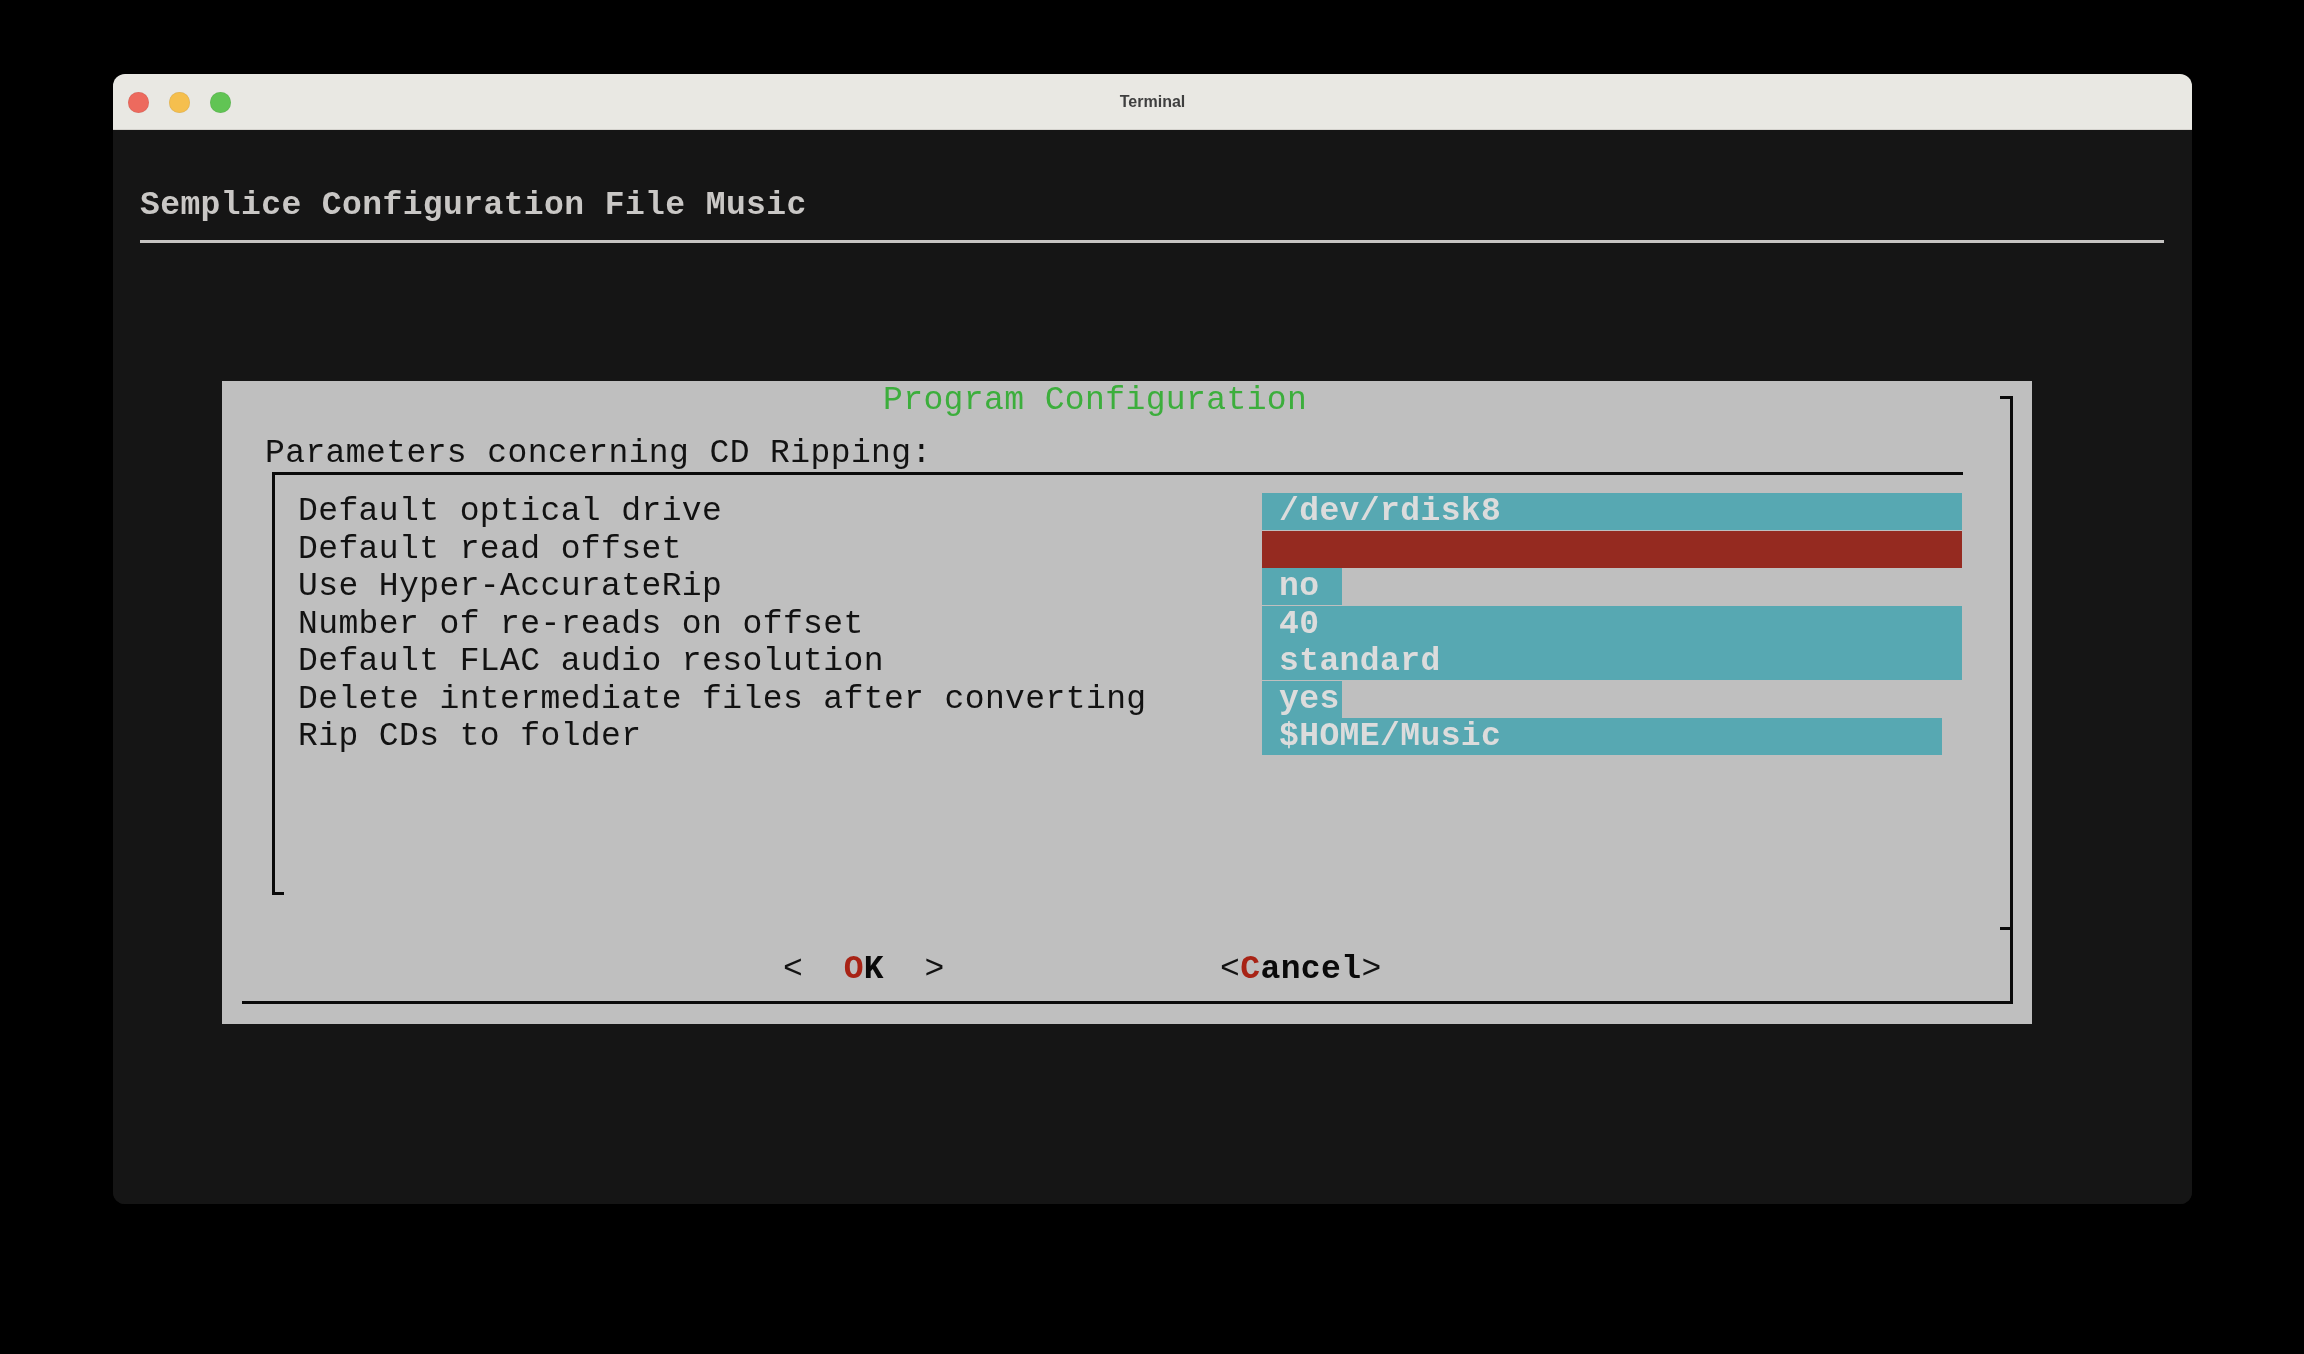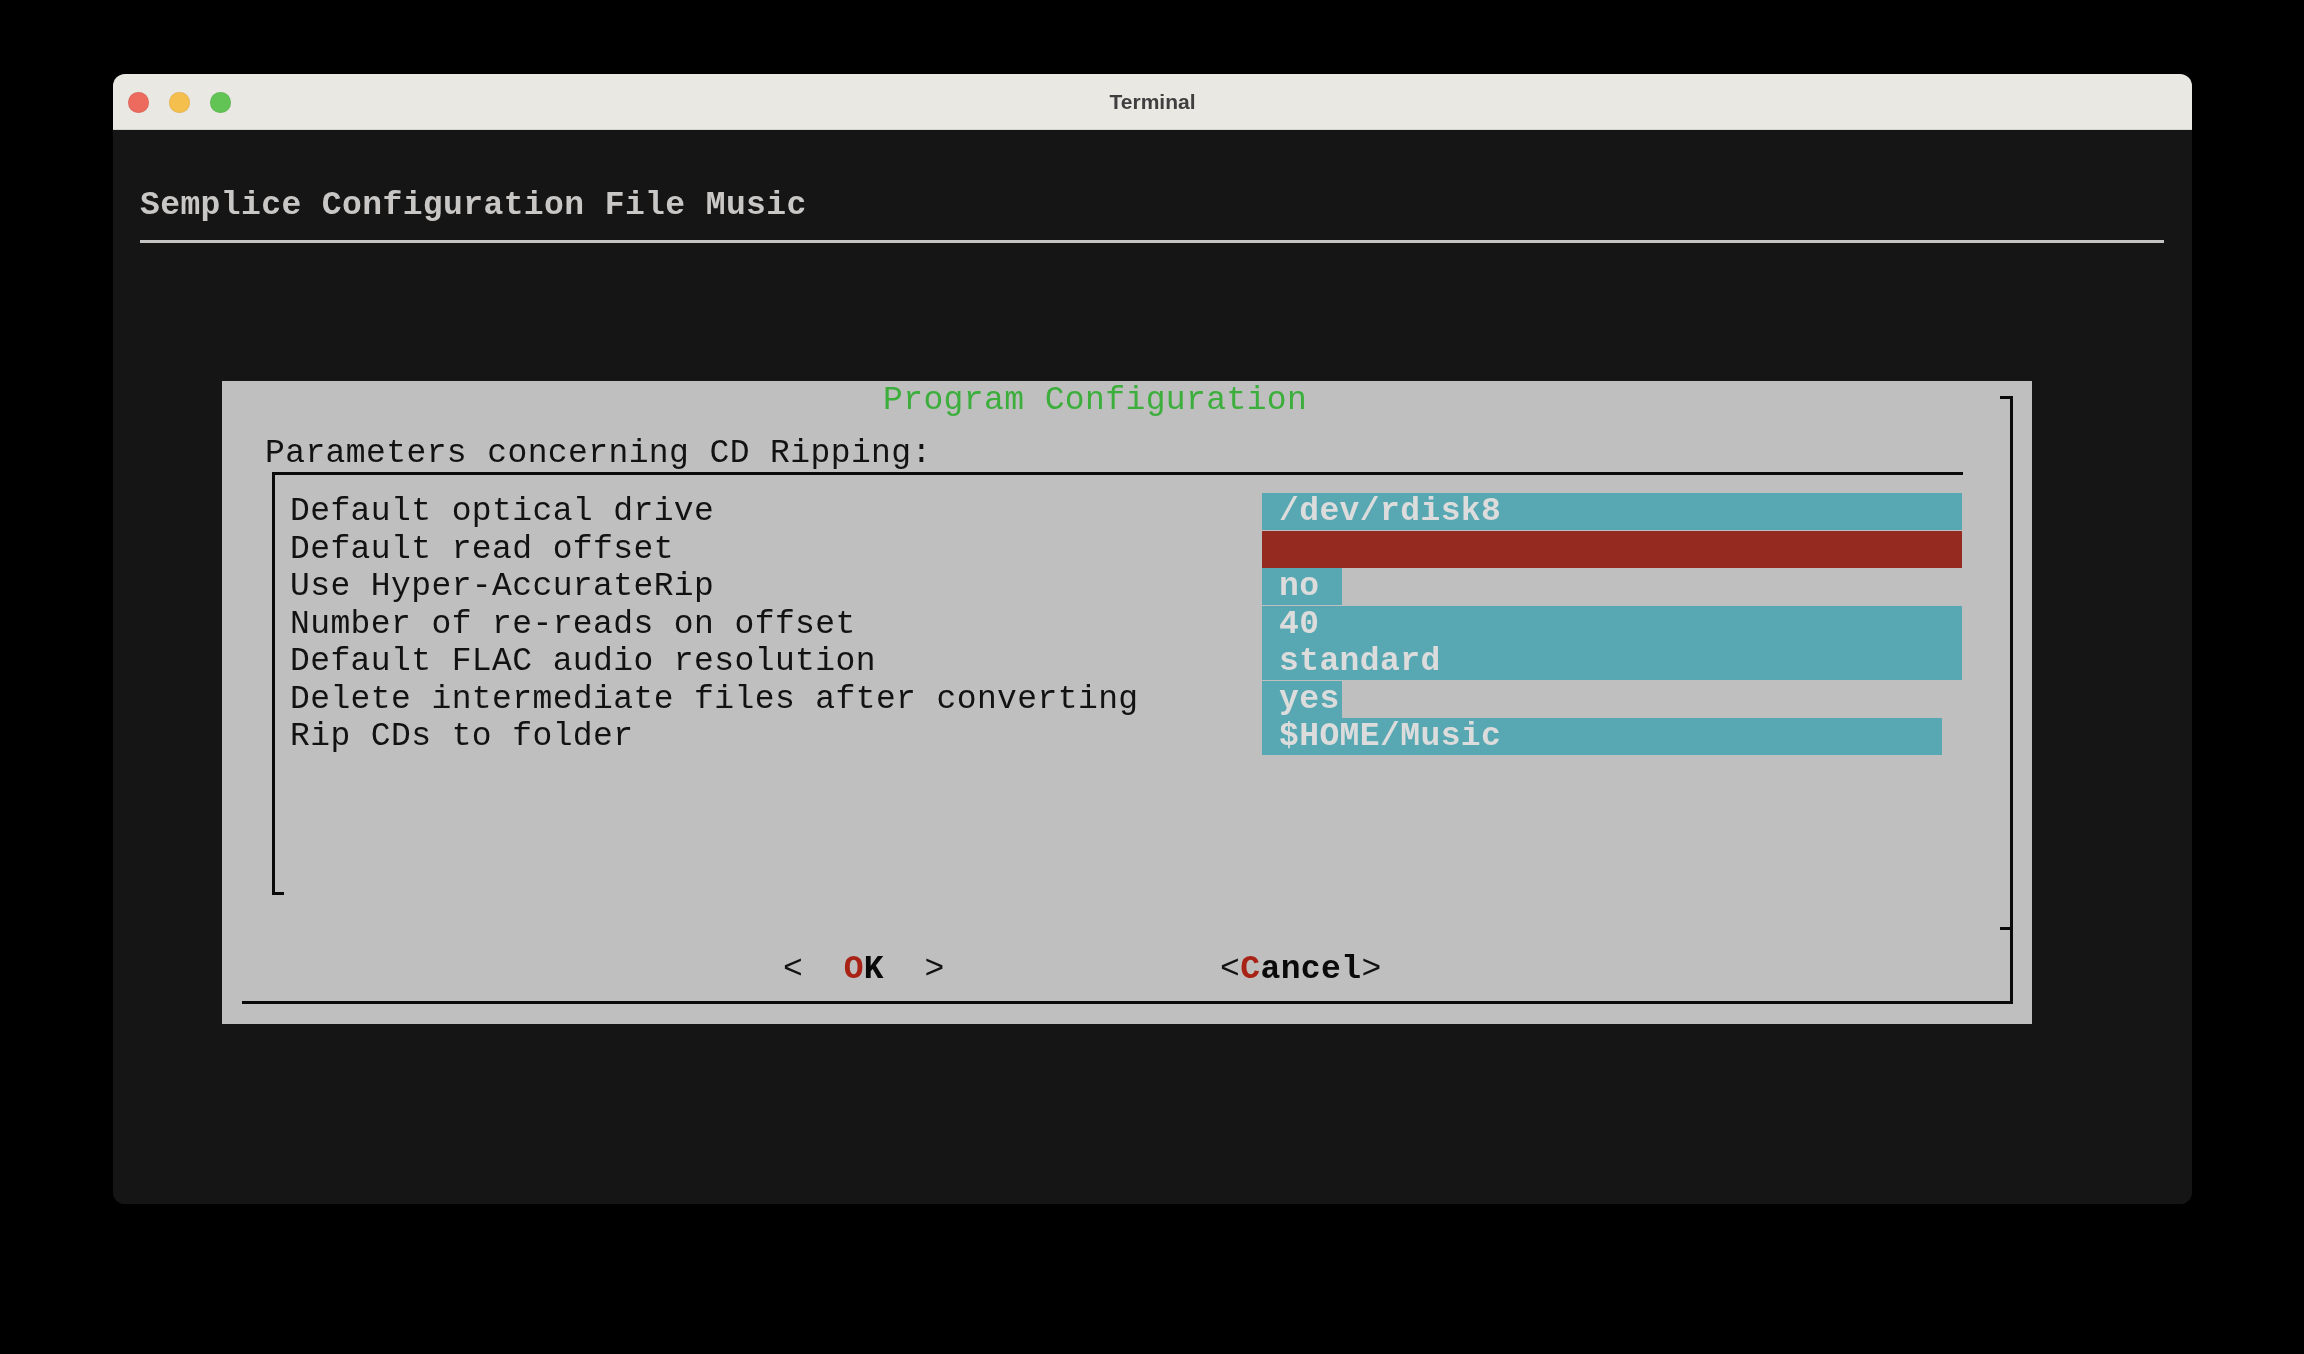--- a/index.html
+++ b/index.html
@@ -19,21 +19,21 @@
          font-family:"Liberation Mono",monospace;}
 
   
   .window{position:absolute;left:113px;top:74px;width:2079px;height:1130px;
           border-radius:12px;background:var(--term-bg);
           box-shadow:0 25px 70px rgba(0,0,0,.65), 0 2px 6px rgba(0,0,0,.5);}
   .titlebar{position:absolute;left:0;top:0;right:0;height:56px;background:#e9e8e3;
             border-radius:12px 12px 0 0;border-bottom:1px solid #d4d2cd;}
   .win-title{position:absolute;left:0;right:0;top:0;height:64px;line-height:56px;
              text-align:center;font-family:"Liberation Sans",sans-serif;
-             font-weight:bold;font-size:21px;color:#3f3f3f;}
+             font-weight:bold;font-size:16px;color:#3f3f3f;}
   .light{position:absolute;top:18px;width:21px;height:21px;border-radius:50%;
          box-shadow:inset 0 0 1px rgba(0,0,0,.25);}
   .light.red{left:15px;background:#ed6a5e;}
   .light.yellow{left:56px;background:#f5bf4e;}
   .light.green{left:97px;background:#61c454;}
 
   
   .terminal{position:absolute;left:0;top:56px;right:0;bottom:0;background:var(--term-bg);
             border-radius:0 0 12px 12px;overflow:hidden;
             font-size:33px;line-height:37.5px;letter-spacing:.4px;}
@@ -52,21 +52,21 @@
 
   
   .dlg-right{position:absolute;left:1788px;top:15px;width:3px;height:608px;background:#0a0a0a;}
   .dlg-corner-tr{position:absolute;left:1778px;top:15px;width:13px;height:3px;background:#0a0a0a;}
   .dlg-sep-tick{position:absolute;left:1778px;top:546px;width:13px;height:3px;background:#0a0a0a;}
   .dlg-bottom{position:absolute;left:20px;top:620px;width:1771px;height:3px;background:#0a0a0a;}
 
   
   .fields{position:absolute;left:0;top:112px;width:1810px;height:265px;}
   .row{position:absolute;left:0;width:1810px;height:37.5px;}
-  .flabel{position:absolute;left:68px;top:0;height:37px;line-height:37px;color:var(--ink);white-space:pre;}
+  .flabel{position:absolute;left:76px;top:0;height:37px;line-height:37px;color:var(--ink);white-space:pre;}
   .fval{position:absolute;left:1040px;top:0;height:37px;line-height:37px;
         color:var(--valfg);font-weight:bold;white-space:pre;padding-left:17px;}
   .w-full{width:700px;}
   .w-short{width:80px;}
   .w-folder{width:680px;}
   .st-filled{background:var(--teal);}
   .st-focused{background:var(--redfield);}
 
   
   .tui-btn{position:absolute;top:570px;height:37px;line-height:37px;white-space:pre;

